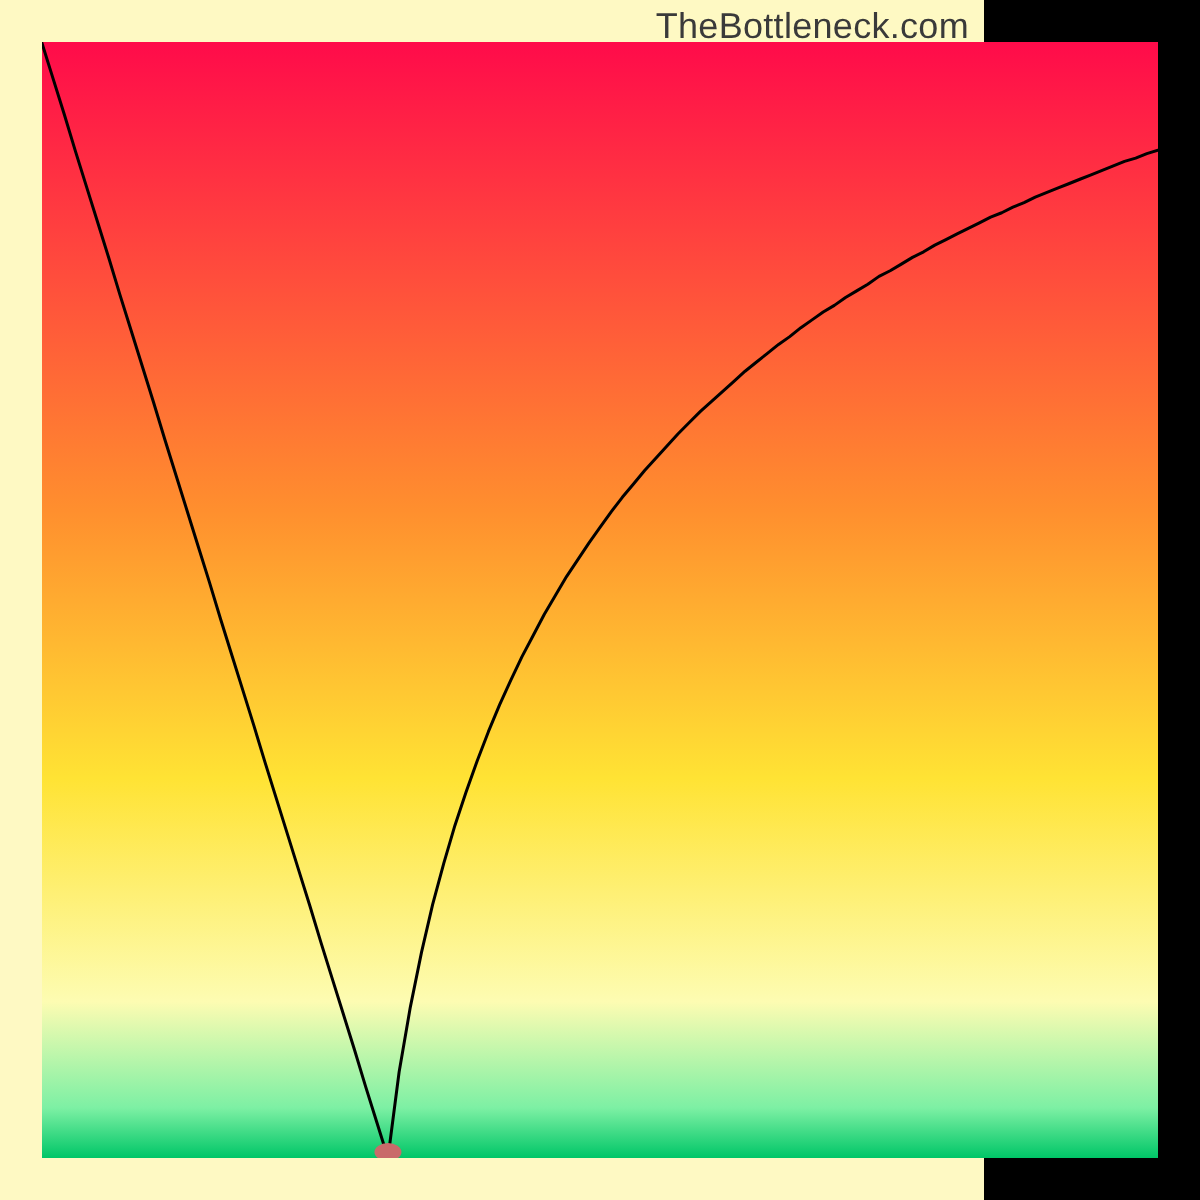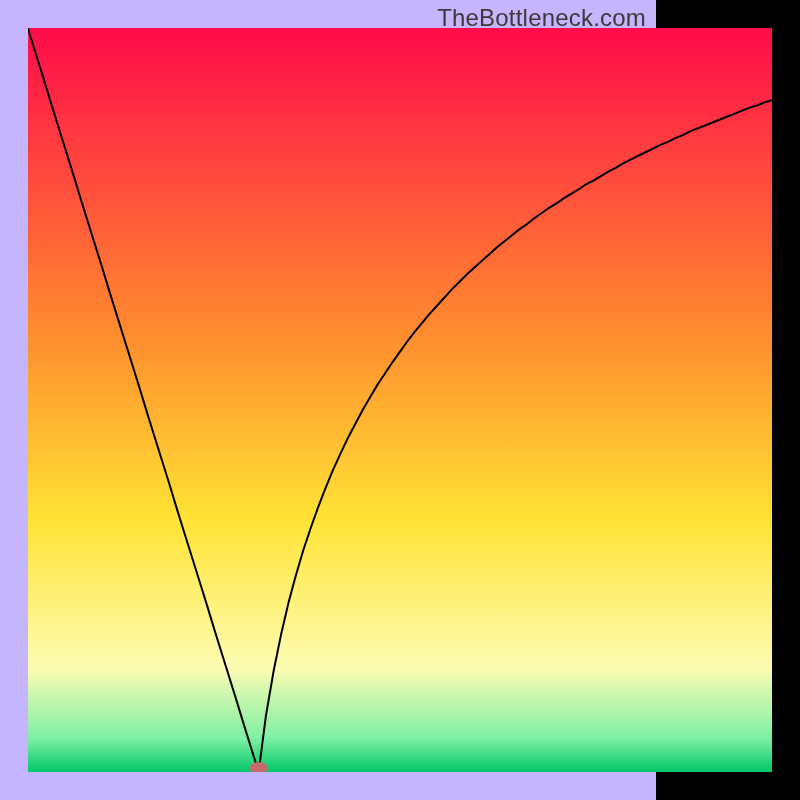--- a/index.html
+++ b/index.html
@@ -8,21 +8,21 @@
     width: 800px;
     height: 800px;
     background: #000;
     overflow: hidden;
     font-family: Arial, Helvetica, sans-serif;
   }
   .outer {
     position: relative;
     width: 656px;
     height: 800px;
-    background: #c4b5fd;
+    background: #fef9c3;
   }
   .watermark {
     position: absolute;
     top: 4px;
     right: 10px;
     color: #3a3a3a;
     font-size: 24px;
     font-weight: 400;
     letter-spacing: 0.2px;
     user-select: none;

